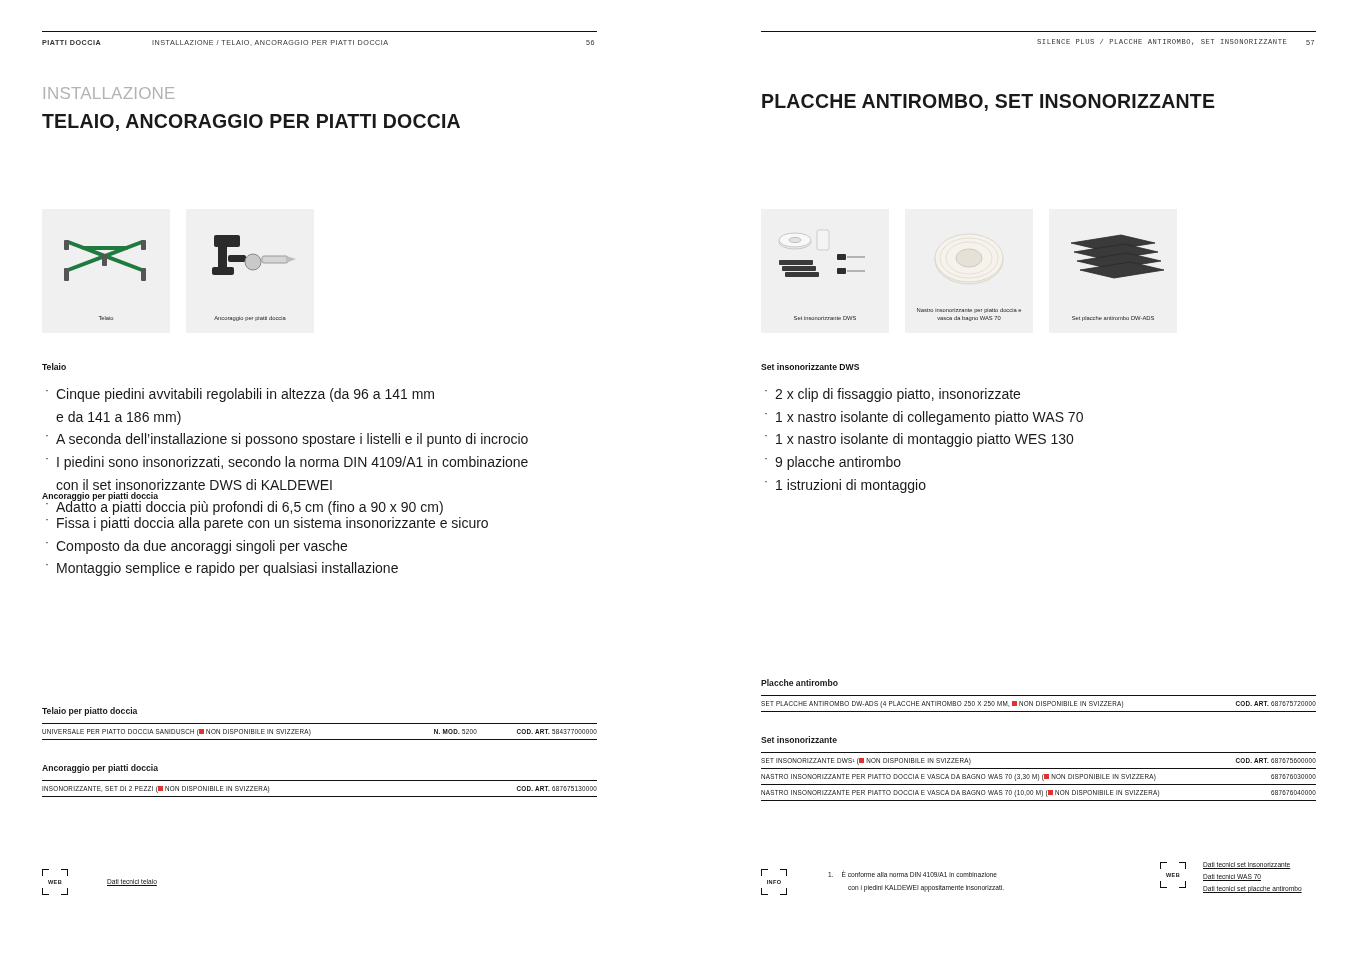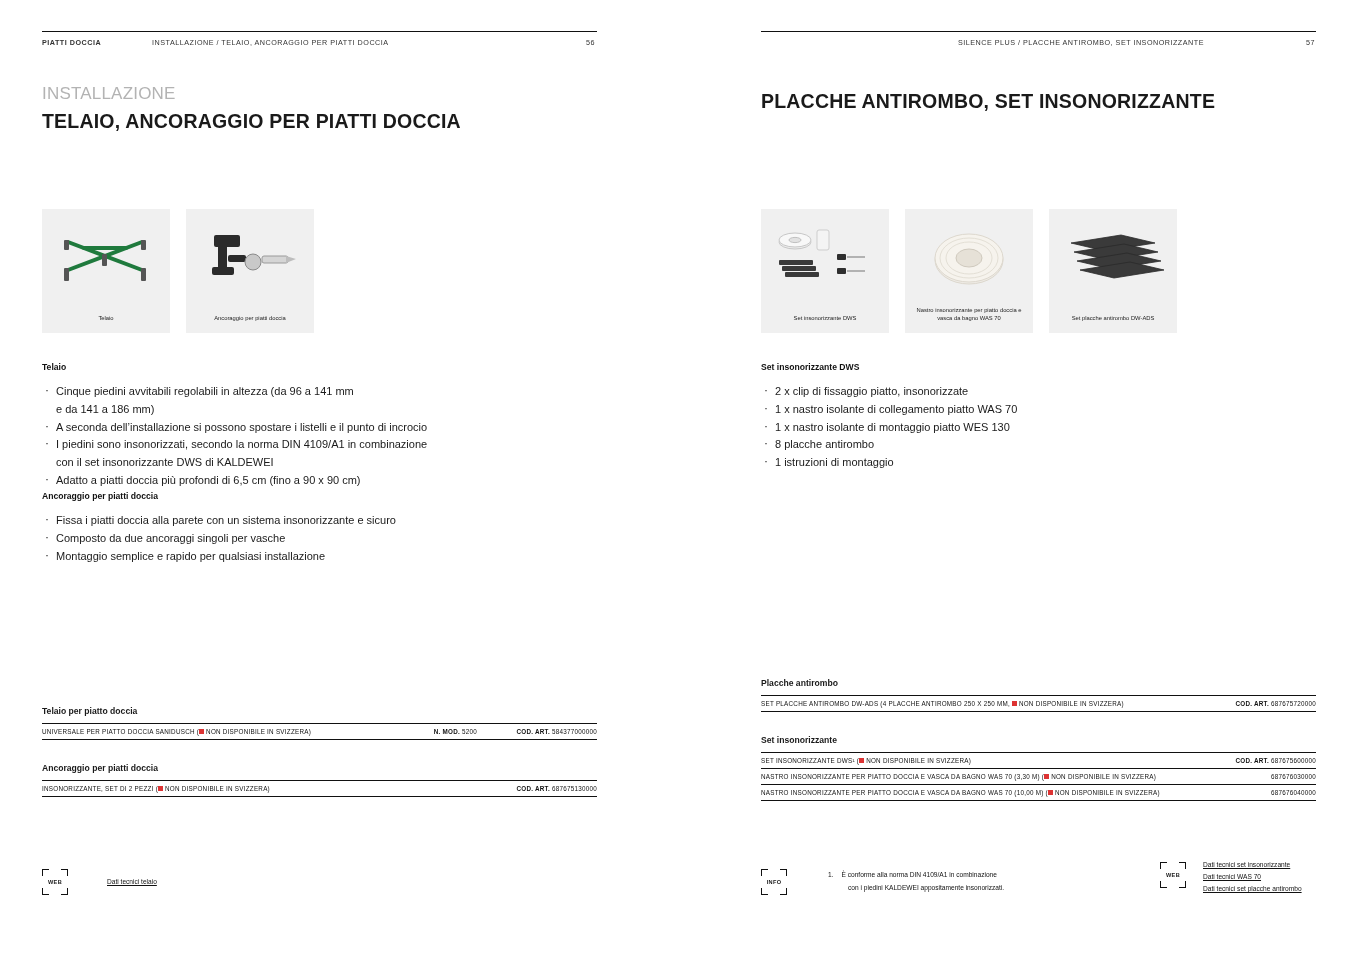--- a/index.html
+++ b/index.html
@@ -79,21 +79,21 @@
     color: #111;
     margin-bottom: 11px;
   }
   ul.bul {
     list-style: none;
     margin: 0 0 0 0; padding: 0;
   }
   ul.bul li {
     position: relative;
     padding-left: 14px;
-    font-size: 11px;
+    font-size: 14px;
     line-height: 1.62;
     color: #1a1a1a;
   }
   ul.bul li:before {
     content: "\00B7";
     position: absolute;
     left: 3px; top: -1px;
     font-size: 12px;
     line-height: 1.35;
     color: #1a1a1a;
@@ -176,21 +176,21 @@
 
 <div class="page">
 
   <div class="runhead" style="left:42px;">
     <span class="brand">PIATTI DOCCIA</span>
     <span style="display:inline-block;width:46px;"></span>
     <span>INSTALLAZIONE / TELAIO, ANCORAGGIO PER PIATTI DOCCIA</span>
   </div>
   <div class="runhead" style="left:586px;">56</div>
 
-  <div class="runhead" style="left:958px;">SILENCE PLUS / PLACCHE ANTIROMBO, SET INSONORIZZANTE</div>
+  <div class="runhead" style="left:1037px;font-family:Liberation Mono, monospace;">SILENCE PLUS / PLACCHE ANTIROMBO, SET INSONORIZZANTE</div>
   <div class="runhead" style="left:1306px;">57</div>
 
   <div class="rule" style="left:42px; top:31px; width:555px;"></div>
   <div class="rule" style="left:761px; top:31px; width:555px;"></div>
 
   <div class="col-left" style="top:84px;">
     <div class="sec-sub">INSTALLAZIONE</div>
     <div class="sec-title">TELAIO, ANCORAGGIO PER PIATTI DOCCIA</div>
   </div>
 
@@ -354,21 +354,21 @@
       <div class="tile-caption">Set placche antirombo DW-ADS</div>
     </div>
   </div>
 
   <div class="col-right" style="top:362px;">
     <div class="blk-head">Set insonorizzante DWS</div>
     <ul class="bul">
       <li><span>2 x clip di fissaggio piatto, insonorizzate</span></li>
       <li><span>1 x nastro isolante di collegamento piatto WAS 70</span></li>
       <li><span>1 x nastro isolante di montaggio piatto WES 130</span></li>
-      <li><span>8 placche antirombo</span></li>
+      <li><span>9 placche antirombo</span></li>
       <li><span>1 istruzioni di montaggio</span></li>
     </ul>
   </div>
 
   <div class="col-right" style="top:678px;">
     <div class="tbl-head">Placche antirombo</div>
     <table class="spec">
       <tbody>
           <tr>
         <td class="c-desc"><span>SET PLACCHE ANTIROMBO DW-ADS (4 PLACCHE ANTIROMBO 250 X 250 MM, </span><span class="sq"></span><span>NON DISPONIBILE IN SVIZZERA)</span></td>

